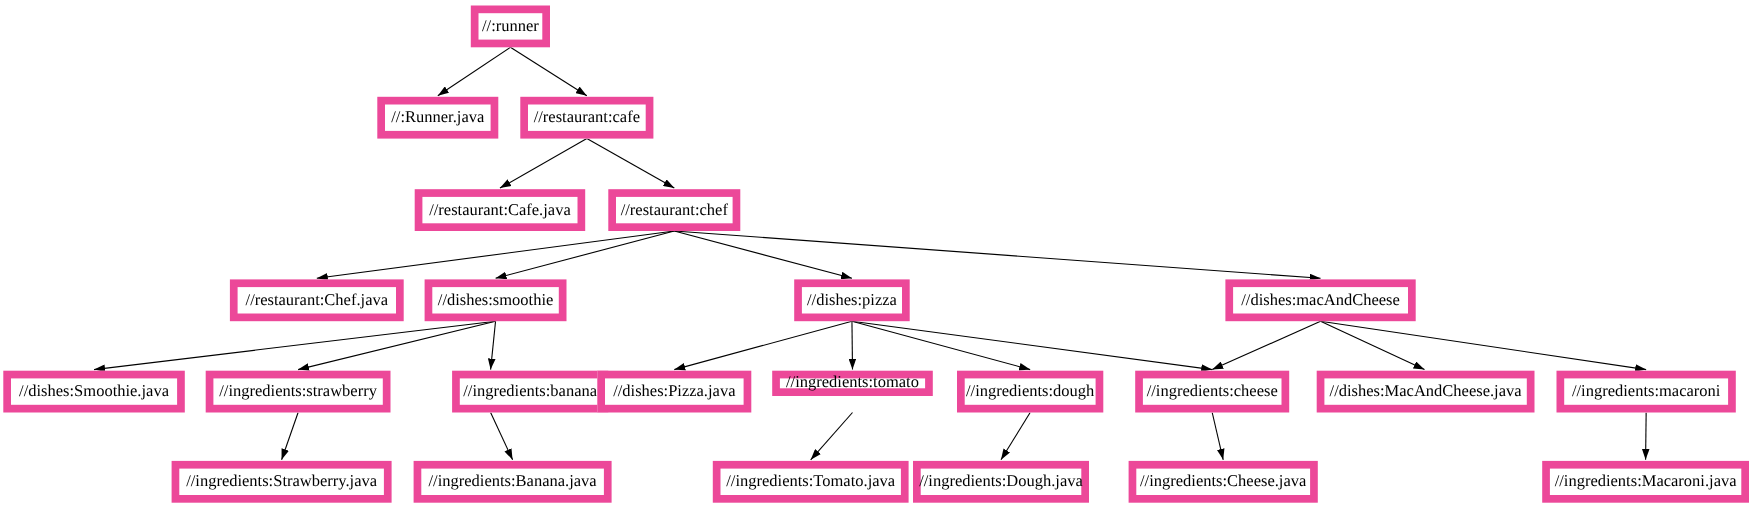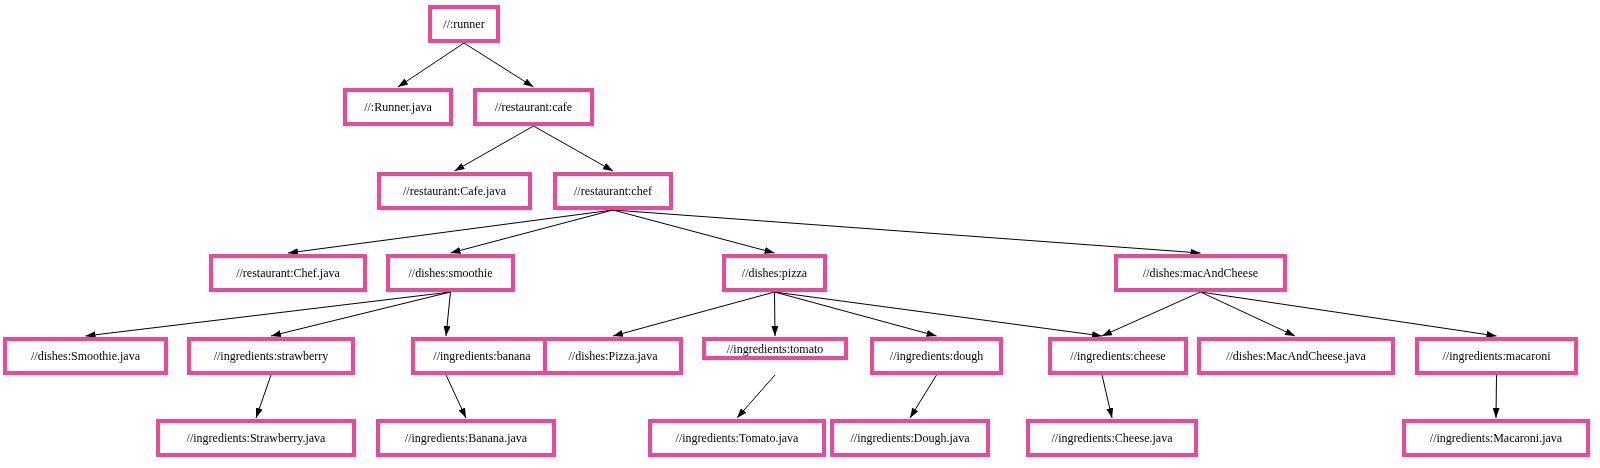--- a/index.html
+++ b/index.html
@@ -26,23 +26,23 @@
     left: 0;
     top: 0;
     width: 100%;
     height: 100%;
     z-index: 2;
   }
   .node {
     position: absolute;
     box-sizing: border-box;
     background: #ffffff;
-    border: 4px solid #ec4899;
+    border: 7px solid #ec4899;
     color: #000000;
-    font-size: 12px;
+    font-size: 15px;
     line-height: 1;
     display: flex;
     align-items: center;
     justify-content: center;
     white-space: nowrap;
     overflow: visible;
   }
   .edge-line {
     stroke: #000000;
     stroke-width: 1;
@@ -95,21 +95,21 @@
       <div class="node" style="left: 209px; top: 254px; width: 158px; height: 38px;">//restaurant:Chef.java</div>
       <div class="node" style="left: 386px; top: 254px; width: 129px; height: 38px;">//dishes:smoothie</div>
       <div class="node" style="left: 722px; top: 254px; width: 105px; height: 38px;">//dishes:pizza</div>
       <div class="node" style="left: 1114px; top: 254px; width: 173px; height: 38px;">//dishes:macAndCheese</div>
       <div class="node" style="left: 3px; top: 337px; width: 165px; height: 38px;">//dishes:Smoothie.java</div>
       <div class="node" style="left: 187px; top: 337px; width: 168px; height: 38px;">//ingredients:strawberry</div>
       <div class="node" style="left: 375px; top: 337px; width: 142px; height: 38px; margin-left: 36px;">//ingredients:banana</div>
       <div class="node" style="left: 543px; top: 337px; width: 140px; height: 38px;">//dishes:Pizza.java</div>
       <div class="node" style="left: 702px; top: 337px; width: 146px; height: 23px;">//ingredients:tomato</div>
       <div class="node" style="left: 870px; top: 337px; width: 133px; height: 38px;">//ingredients:dough</div>
-      <div class="node" style="left: 1032px; top: 337px; width: 140px; height: 38px; margin-left: 16px;">//ingredients:cheese</div>
+      <div class="node" style="left: 1032px; top: 337px; width: 140px; height: 38px;">//ingredients:cheese</div>
       <div class="node" style="left: 1197px; top: 337px; width: 198px; height: 38px;">//dishes:MacAndCheese.java</div>
       <div class="node" style="left: 1415px; top: 337px; width: 163px; height: 38px;">//ingredients:macaroni</div>
       <div class="node" style="left: 156px; top: 419px; width: 200px; height: 38px;">//ingredients:Strawberry.java</div>
       <div class="node" style="left: 376px; top: 419px; width: 180px; height: 38px;">//ingredients:Banana.java</div>
       <div class="node" style="left: 648px; top: 419px; width: 178px; height: 38px;">//ingredients:Tomato.java</div>
       <div class="node" style="left: 830px; top: 419px; width: 160px; height: 38px;">//ingredients:Dough.java</div>
       <div class="node" style="left: 1026px; top: 419px; width: 172px; height: 38px;">//ingredients:Cheese.java</div>
       <div class="node" style="left: 1402px; top: 419px; width: 188px; height: 38px;">//ingredients:Macaroni.java</div>
     </div>
 </div>

